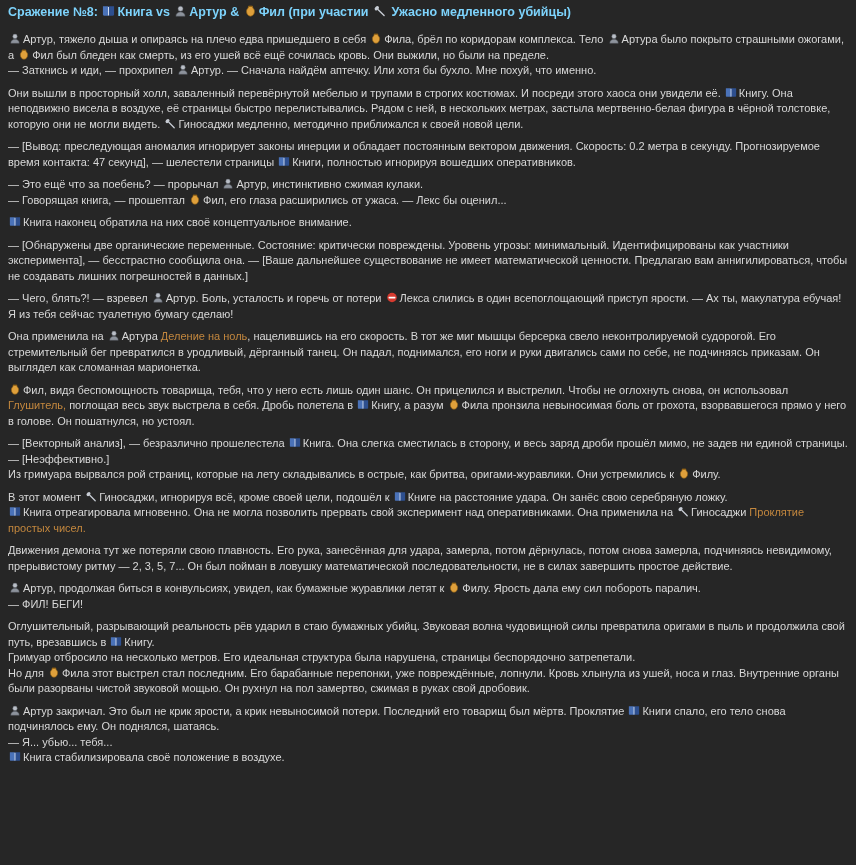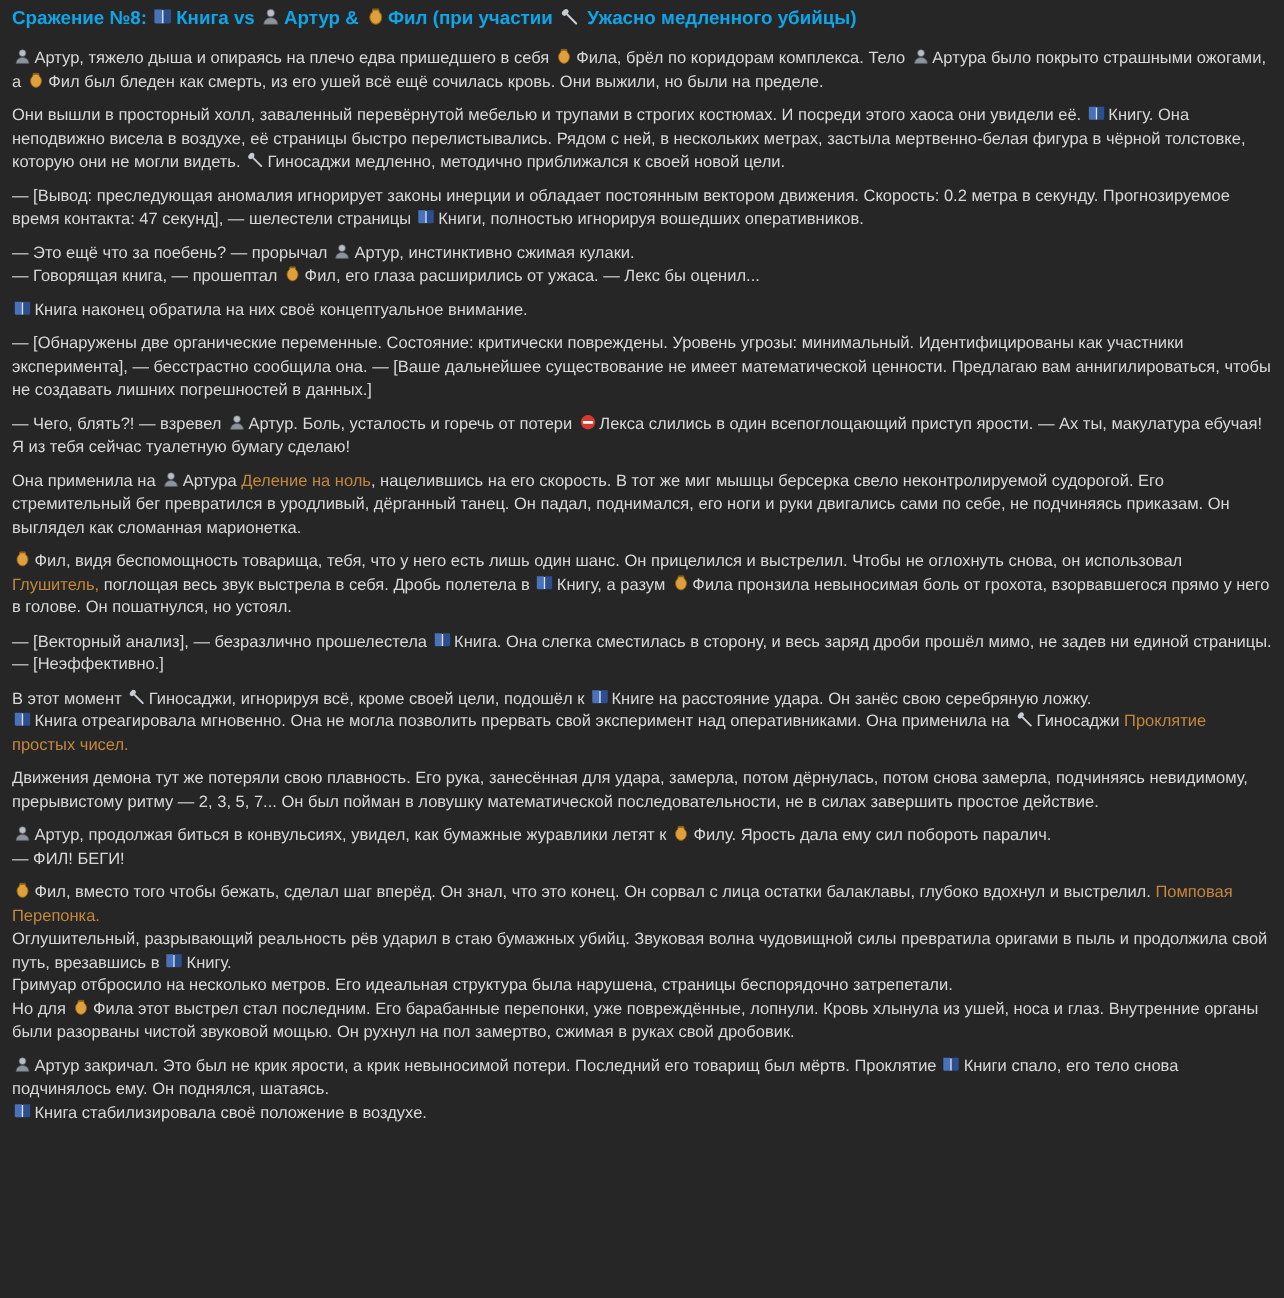--- a/index.html
+++ b/index.html
@@ -6,21 +6,21 @@
   .doc {
     width:856px; box-sizing:border-box;
     padding:4px 8px 8px 8px;
     font-family:"Liberation Sans", sans-serif;
     font-size:11px; line-height:15.5px;
     color:#d8d8d8;
     -webkit-font-smoothing:antialiased;
   }
   .block { margin:0 0 7px 0; }
   .block.title {
-    font-size:12.5px; font-weight:bold; color:#0ea5e9;
+    font-size:12.5px; font-weight:bold; color:#7dd3fc;
     line-height:17px; margin-bottom:11px;
   }
   .line { }
   .seg-text { }
   .seg-ability { color:#c3873e; }
   .seg-highlight { color:#9c8057; }
   .icon {
     display:inline-block; width:12px; height:11px;
     vertical-align:-1px; margin:0 2px 0 1px;
   }
@@ -54,20 +54,24 @@
           </svg></span><span class="seg-text">Артур, тяжело дыша и опираясь на плечо едва пришедшего в себя </span><span class="icon"><svg viewBox="0 0 12 12">
             <path d="M4.1 1h3.8l.5 2.1c1 .8 1.6 2 1.6 3.2 0 2.7-1.8 4.9-4 4.9S2 9 2 6.3c0-1.2.6-2.4 1.6-3.2z" fill="#dfa03b" stroke="#8a5d14" stroke-width=".7"></path>
             <path d="M4 1.5h4" stroke="#8a5d14" stroke-width=".9"></path>
           </svg></span><span class="seg-text">Фила, брёл по коридорам комплекса. Тело </span><span class="icon"><svg viewBox="0 0 12 12">
             <circle cx="6" cy="3.7" r="2.5" fill="#b9bec6" stroke="#565b62" stroke-width=".5"></circle>
             <path d="M1.4 11.2c0-2.7 2.1-4.3 4.6-4.3s4.6 1.6 4.6 4.3z" fill="#8d939c" stroke="#565b62" stroke-width=".5"></path>
           </svg></span><span class="seg-text">Артура было покрыто страшными ожогами, а </span><span class="icon"><svg viewBox="0 0 12 12">
             <path d="M4.1 1h3.8l.5 2.1c1 .8 1.6 2 1.6 3.2 0 2.7-1.8 4.9-4 4.9S2 9 2 6.3c0-1.2.6-2.4 1.6-3.2z" fill="#dfa03b" stroke="#8a5d14" stroke-width=".7"></path>
             <path d="M4 1.5h4" stroke="#8a5d14" stroke-width=".9"></path>
           </svg></span><span class="seg-text">Фил был бледен как смерть, из его ушей всё ещё сочилась кровь. Они выжили, но были на пределе.</span></div>
+      <div class="line"><span class="seg-text">— Заткнись и иди, — прохрипел </span><span class="icon"><svg viewBox="0 0 12 12">
+            <circle cx="6" cy="3.7" r="2.5" fill="#b9bec6" stroke="#565b62" stroke-width=".5"></circle>
+            <path d="M1.4 11.2c0-2.7 2.1-4.3 4.6-4.3s4.6 1.6 4.6 4.3z" fill="#8d939c" stroke="#565b62" stroke-width=".5"></path>
+          </svg></span><span class="seg-text">Артур. — Сначала найдём аптечку. Или хотя бы бухло. Мне похуй, что именно.</span></div>
     </div>
     <div class="block">
       <div class="line"><span class="seg-text">Они вышли в просторный холл, заваленный перевёрнутой мебелью и трупами в строгих костюмах. И посреди этого хаоса они увидели её. </span><span class="icon"><svg viewBox="0 0 14 12">
             <path d="M1 1h5.1c.5 0 .9.4.9.9V11H2.2C1.5 11 1 10.5 1 9.8V1z" fill="#4a72b8"></path>
             <path d="M13 1H7.9c-.5 0-.9.4-.9.9V11h4.8c.7 0 1.2-.5 1.2-1.2V1z" fill="#2d4f8f"></path>
             <path d="M7 1.6v9.2" stroke="#dfe7f5" stroke-width="1"></path>
           </svg></span><span class="seg-text">Книгу. Она неподвижно висела в воздухе, её страницы быстро перелистывались. Рядом с ней, в нескольких метрах, застыла мертвенно-белая фигура в чёрной толстовке, которую они не могли видеть. </span><span class="icon"><svg viewBox="0 0 12 12">
             <ellipse cx="3.3" cy="3.3" rx="2.5" ry="1.8" transform="rotate(-45 3.3 3.3)" fill="#c7ccd4"></ellipse>
             <path d="M4.7 4.7 10.6 10.6" stroke="#c7ccd4" stroke-width="1.4" stroke-linecap="round"></path>
           </svg></span><span class="seg-text">Гиносаджи медленно, методично приближался к своей новой цели.</span></div>
@@ -126,20 +130,24 @@
             <path d="M4.1 1h3.8l.5 2.1c1 .8 1.6 2 1.6 3.2 0 2.7-1.8 4.9-4 4.9S2 9 2 6.3c0-1.2.6-2.4 1.6-3.2z" fill="#dfa03b" stroke="#8a5d14" stroke-width=".7"></path>
             <path d="M4 1.5h4" stroke="#8a5d14" stroke-width=".9"></path>
           </svg></span><span class="seg-text">Фила пронзила невыносимая боль от грохота, взорвавшегося прямо у него в голове. Он пошатнулся, но устоял.</span></div>
     </div>
     <div class="block">
       <div class="line"><span class="seg-text">— [Векторный анализ], — безразлично прошелестела </span><span class="icon"><svg viewBox="0 0 14 12">
             <path d="M1 1h5.1c.5 0 .9.4.9.9V11H2.2C1.5 11 1 10.5 1 9.8V1z" fill="#4a72b8"></path>
             <path d="M13 1H7.9c-.5 0-.9.4-.9.9V11h4.8c.7 0 1.2-.5 1.2-1.2V1z" fill="#2d4f8f"></path>
             <path d="M7 1.6v9.2" stroke="#dfe7f5" stroke-width="1"></path>
           </svg></span><span class="seg-text">Книга. Она слегка сместилась в сторону, и весь заряд дроби прошёл мимо, не задев ни единой страницы. — [Неэффективно.]</span></div>
+      <div class="line"><span class="seg-text">Из гримуара вырвался рой страниц, которые на лету складывались в острые, как бритва, оригами-журавлики. Они устремились к </span><span class="icon"><svg viewBox="0 0 12 12">
+            <path d="M4.1 1h3.8l.5 2.1c1 .8 1.6 2 1.6 3.2 0 2.7-1.8 4.9-4 4.9S2 9 2 6.3c0-1.2.6-2.4 1.6-3.2z" fill="#dfa03b" stroke="#8a5d14" stroke-width=".7"></path>
+            <path d="M4 1.5h4" stroke="#8a5d14" stroke-width=".9"></path>
+          </svg></span><span class="seg-text">Филу.</span></div>
     </div>
     <div class="block">
       <div class="line"><span class="seg-text">В этот момент </span><span class="icon"><svg viewBox="0 0 12 12">
             <ellipse cx="3.3" cy="3.3" rx="2.5" ry="1.8" transform="rotate(-45 3.3 3.3)" fill="#c7ccd4"></ellipse>
             <path d="M4.7 4.7 10.6 10.6" stroke="#c7ccd4" stroke-width="1.4" stroke-linecap="round"></path>
           </svg></span><span class="seg-text">Гиносаджи, игнорируя всё, кроме своей цели, подошёл к </span><span class="icon"><svg viewBox="0 0 14 12">
             <path d="M1 1h5.1c.5 0 .9.4.9.9V11H2.2C1.5 11 1 10.5 1 9.8V1z" fill="#4a72b8"></path>
             <path d="M13 1H7.9c-.5 0-.9.4-.9.9V11h4.8c.7 0 1.2-.5 1.2-1.2V1z" fill="#2d4f8f"></path>
             <path d="M7 1.6v9.2" stroke="#dfe7f5" stroke-width="1"></path>
           </svg></span><span class="seg-text">Книге на расстояние удара. Он занёс свою серебряную ложку.</span></div>
@@ -159,43 +167,40 @@
       <div class="line"><span class="icon"><svg viewBox="0 0 12 12">
             <circle cx="6" cy="3.7" r="2.5" fill="#b9bec6" stroke="#565b62" stroke-width=".5"></circle>
             <path d="M1.4 11.2c0-2.7 2.1-4.3 4.6-4.3s4.6 1.6 4.6 4.3z" fill="#8d939c" stroke="#565b62" stroke-width=".5"></path>
           </svg></span><span class="seg-text">Артур, продолжая биться в конвульсиях, увидел, как бумажные журавлики летят к </span><span class="icon"><svg viewBox="0 0 12 12">
             <path d="M4.1 1h3.8l.5 2.1c1 .8 1.6 2 1.6 3.2 0 2.7-1.8 4.9-4 4.9S2 9 2 6.3c0-1.2.6-2.4 1.6-3.2z" fill="#dfa03b" stroke="#8a5d14" stroke-width=".7"></path>
             <path d="M4 1.5h4" stroke="#8a5d14" stroke-width=".9"></path>
           </svg></span><span class="seg-text">Филу. Ярость дала ему сил побороть паралич.</span></div>
       <div class="line"><span class="seg-text">— ФИЛ! БЕГИ!</span></div>
     </div>
     <div class="block">
-      <div class="line"><span class="icon"><svg viewBox="0 0 12 12">
-            <path d="M4.1 1h3.8l.5 2.1c1 .8 1.6 2 1.6 3.2 0 2.7-1.8 4.9-4 4.9S2 9 2 6.3c0-1.2.6-2.4 1.6-3.2z" fill="#dfa03b" stroke="#8a5d14" stroke-width=".7"></path>
-            <path d="M4 1.5h4" stroke="#8a5d14" stroke-width=".9"></path>
-          </svg></span><span class="seg-text">Фил, вместо того чтобы бежать, сделал шаг вперёд. Он знал, что это конец. Он сорвал с лица остатки балаклавы, глубоко вдохнул и выстрелил. </span><span class="seg-ability">Помповая Перепонка.</span></div>
       <div class="line"><span class="seg-text">Оглушительный, разрывающий реальность рёв ударил в стаю бумажных убийц. Звуковая волна чудовищной силы превратила оригами в пыль и продолжила свой путь, врезавшись в </span><span class="icon"><svg viewBox="0 0 14 12">
             <path d="M1 1h5.1c.5 0 .9.4.9.9V11H2.2C1.5 11 1 10.5 1 9.8V1z" fill="#4a72b8"></path>
             <path d="M13 1H7.9c-.5 0-.9.4-.9.9V11h4.8c.7 0 1.2-.5 1.2-1.2V1z" fill="#2d4f8f"></path>
             <path d="M7 1.6v9.2" stroke="#dfe7f5" stroke-width="1"></path>
           </svg></span><span class="seg-text">Книгу.</span></div>
       <div class="line"><span class="seg-text">Гримуар отбросило на несколько метров. Его идеальная структура была нарушена, страницы беспорядочно затрепетали.</span></div>
       <div class="line"><span class="seg-text">Но для </span><span class="icon"><svg viewBox="0 0 12 12">
             <path d="M4.1 1h3.8l.5 2.1c1 .8 1.6 2 1.6 3.2 0 2.7-1.8 4.9-4 4.9S2 9 2 6.3c0-1.2.6-2.4 1.6-3.2z" fill="#dfa03b" stroke="#8a5d14" stroke-width=".7"></path>
             <path d="M4 1.5h4" stroke="#8a5d14" stroke-width=".9"></path>
           </svg></span><span class="seg-text">Фила этот выстрел стал последним. Его барабанные перепонки, уже повреждённые, лопнули. Кровь хлынула из ушей, носа и глаз. Внутренние органы были разорваны чистой звуковой мощью. Он рухнул на пол замертво, сжимая в руках свой дробовик.</span></div>
     </div>
     <div class="block">
       <div class="line"><span class="icon"><svg viewBox="0 0 12 12">
             <circle cx="6" cy="3.7" r="2.5" fill="#b9bec6" stroke="#565b62" stroke-width=".5"></circle>
             <path d="M1.4 11.2c0-2.7 2.1-4.3 4.6-4.3s4.6 1.6 4.6 4.3z" fill="#8d939c" stroke="#565b62" stroke-width=".5"></path>
           </svg></span><span class="seg-text">Артур закричал. Это был не крик ярости, а крик невыносимой потери. Последний его товарищ был мёртв. Проклятие </span><span class="icon"><svg viewBox="0 0 14 12">
             <path d="M1 1h5.1c.5 0 .9.4.9.9V11H2.2C1.5 11 1 10.5 1 9.8V1z" fill="#4a72b8"></path>
             <path d="M13 1H7.9c-.5 0-.9.4-.9.9V11h4.8c.7 0 1.2-.5 1.2-1.2V1z" fill="#2d4f8f"></path>
             <path d="M7 1.6v9.2" stroke="#dfe7f5" stroke-width="1"></path>
           </svg></span><span class="seg-text">Книги спало, его тело снова подчинялось ему. Он поднялся, шатаясь.</span></div>
+      <div class="line"><span class="seg-text">— Я... убью... тебя...</span></div>
       <div class="line"><span class="icon"><svg viewBox="0 0 14 12">
             <path d="M1 1h5.1c.5 0 .9.4.9.9V11H2.2C1.5 11 1 10.5 1 9.8V1z" fill="#4a72b8"></path>
             <path d="M13 1H7.9c-.5 0-.9.4-.9.9V11h4.8c.7 0 1.2-.5 1.2-1.2V1z" fill="#2d4f8f"></path>
             <path d="M7 1.6v9.2" stroke="#dfe7f5" stroke-width="1"></path>
           </svg></span><span class="seg-text">Книга стабилизировала своё положение в воздухе.</span></div>
     </div>
   </div>
 
 </body></html>

